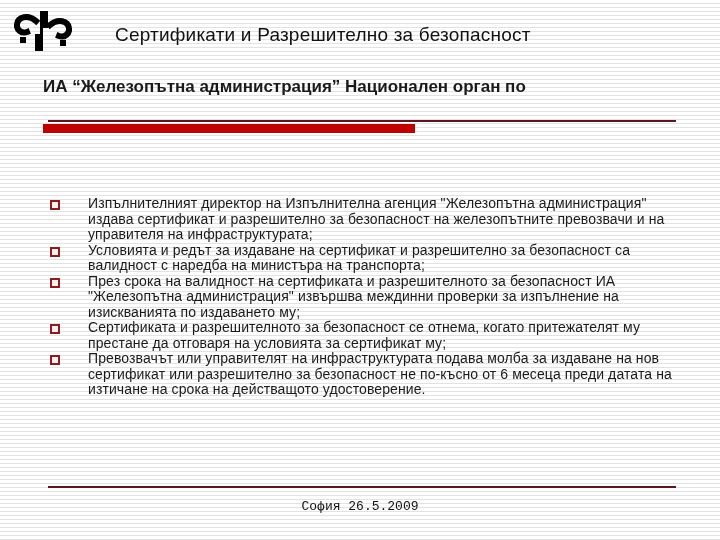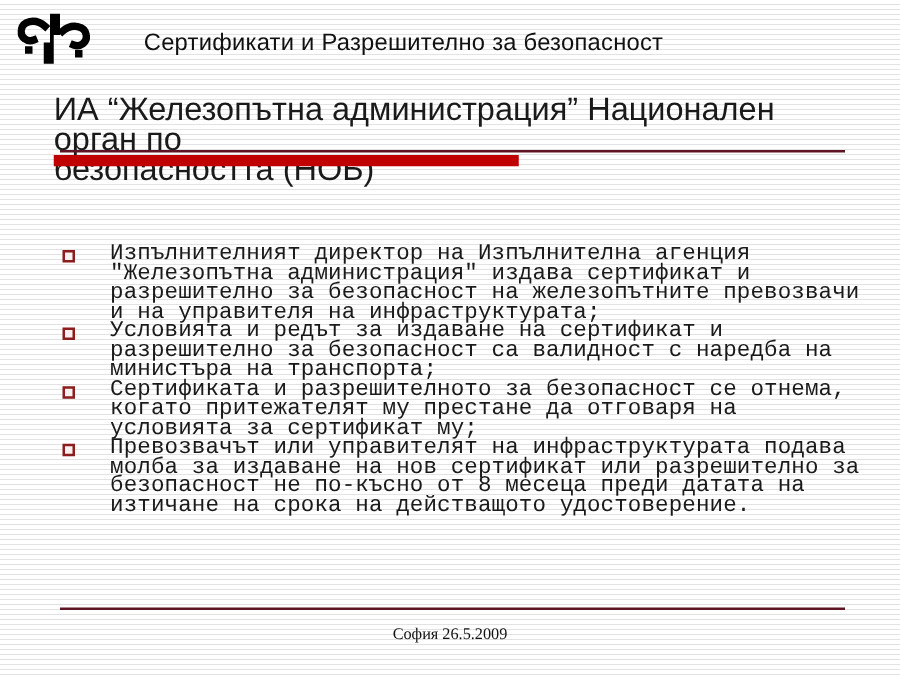--- a/index.html
+++ b/index.html
@@ -34,23 +34,24 @@
     font-size: 19px;
     letter-spacing: 0.2px;
     color: #111111;
     white-space: nowrap;
   }
   .heading {
     position: absolute;
     left: 43px;
     top: 75px;
     width: 650px;
-    font-size: 26px;
+    font-size: 17px;
     line-height: 24px;
     color: #1a1a1a;
+    font-weight: bold;
   }
   .heading-rule {
     position: absolute;
     left: 48px;
     top: 120px;
     width: 628px;
     height: 2px;
     background: #5e1422;
   }
   .accent-bar {
@@ -75,40 +76,39 @@
     flex: 0 0 auto;
     width: 6px;
     height: 6px;
     border: 2px solid #8b1d1d;
     background: #fcefef;
     margin-top: 4px;
   }
   .bullet-text {
     margin-left: 28px;
     width: 600px;
-    font-size: 18px;
+    font-size: 14px;
     line-height: 15.5px;
     letter-spacing: 0.1px;
-    font-family: Liberation Mono, monospace;
   }
   .footer-rule {
     position: absolute;
     left: 48px;
     top: 486px;
     width: 628px;
     height: 2px;
     background: #5e1422;
   }
   .footer-date {
     position: absolute;
     left: 0;
     top: 499px;
     width: 720px;
     text-align: center;
-    font-family: Liberation Serif, serif;
+    font-family: Liberation Mono, monospace;
     font-size: 13px;
     color: #111111;
   }
 </style>
 </head>
 <body>
 
 <div class="slide">
 
   <div class="logo">
@@ -121,47 +121,50 @@
 
       <path d="M36,15 C44,8 54,11 55,18 c1,6 -5,10 -10,8" fill="none" stroke="#000" stroke-width="6" stroke-linecap="square"></path>
       <rect x="46" y="30" width="6" height="6" fill="#000"></rect>
     </svg>
   </div>
 
   <div class="title">Сертификати и Разрешително за безопасност</div>
 
   <div class="heading">
     <div>ИА “Железопътна администрация” Национален орган по</div>
-    <div>безопасността (НОБ)</div>
   </div>
 
   <div class="heading-rule"></div>
   <div class="accent-bar"></div>
 
   <div class="bullets">
 
       <div class="bullet-item">
         <span class="bullet-square"></span>
         <span class="bullet-text">Изпълнителният директор на Изпълнителна агенция "Железопътна администрация" издава сертификат и разрешително за безопасност на железопътните превозвачи и на управителя на инфраструктурата;</span>
       </div>
 
       <div class="bullet-item">
         <span class="bullet-square"></span>
         <span class="bullet-text">Условията и редът за издаване на сертификат и разрешително за безопасност са валидност с наредба на министъра на транспорта;</span>
       </div>
 
 
+      <div class="bullet-item">
+        <span class="bullet-square"></span>
+        <span class="bullet-text">През срока на валидност на сертификата и разрешителното за безопасност ИА "Железопътна администрация" извършва междинни проверки за изпълнение на изискванията по издаването му;</span>
+      </div>
 
       <div class="bullet-item">
         <span class="bullet-square"></span>
         <span class="bullet-text">Сертификата и разрешителното за безопасност се отнема, когато притежателят му престане да отговаря на условията за сертификат му;</span>
       </div>
 
       <div class="bullet-item">
         <span class="bullet-square"></span>
-        <span class="bullet-text">Превозвачът или управителят на инфраструктурата подава молба за издаване на нов сертификат или разрешително за безопасност не по-късно от 8 месеца преди датата на изтичане на срока на действащото удостоверение.</span>
+        <span class="bullet-text">Превозвачът или управителят на инфраструктурата подава молба за издаване на нов сертификат или разрешително за безопасност не по-късно от 6 месеца преди датата на изтичане на срока на действащото удостоверение.</span>
       </div>
     </div>
 
   <div class="footer-rule"></div>
   <div class="footer-date">София 26.5.2009</div>
 
 </div>
 
 </body></html>

